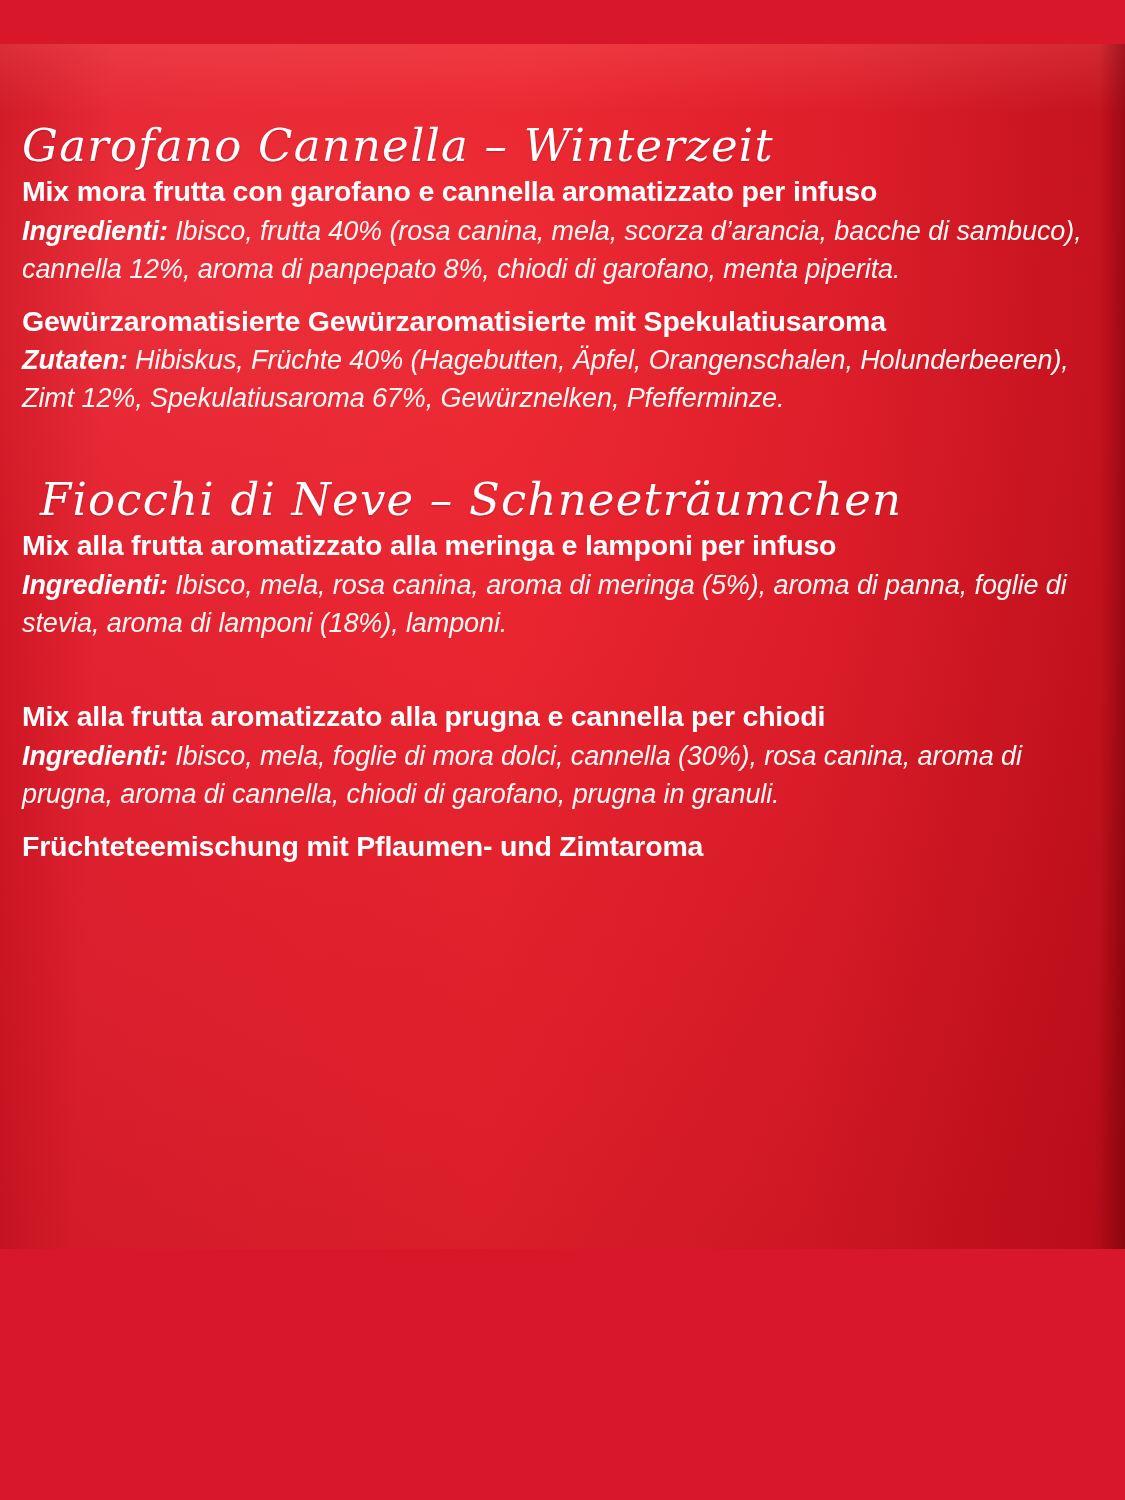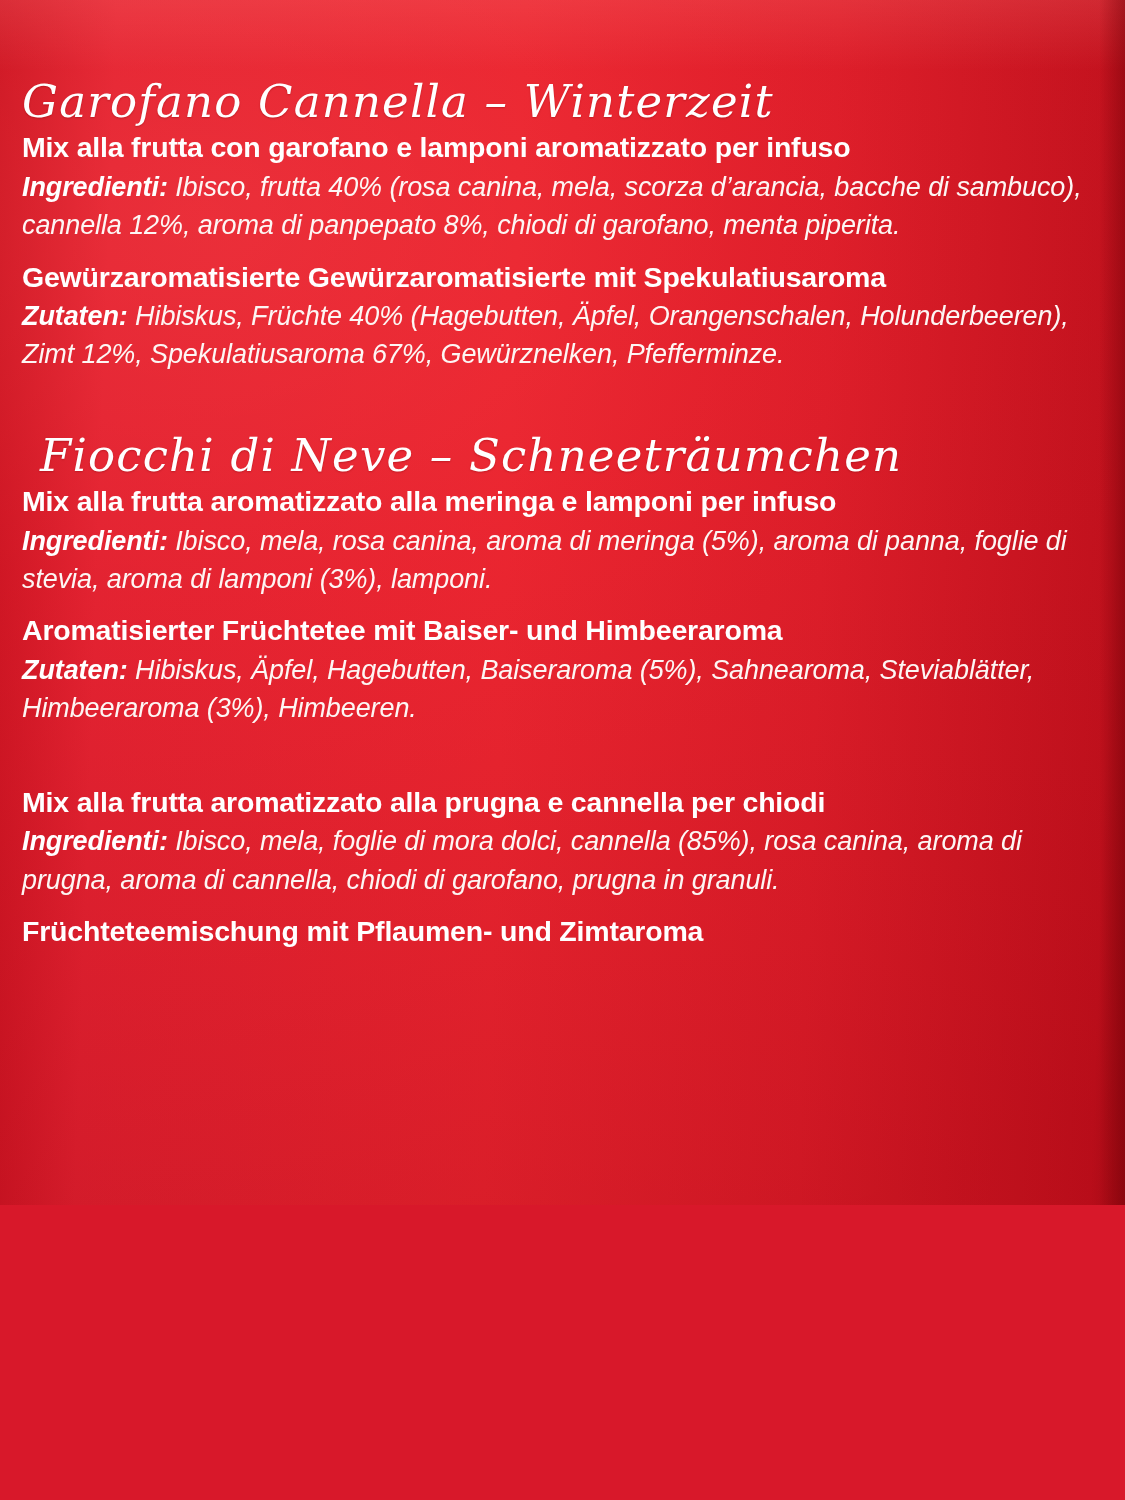--- a/index.html
+++ b/index.html
@@ -16,20 +16,21 @@
 
   
   #panel {
     position: relative;
     width: 1125px;
     height: 1205px;
     box-sizing: border-box;
     background:
       radial-gradient(140% 90% at 18% 18%, rgba(255,80,80,0.30) 0%, rgba(255,60,60,0.10) 35%, rgba(140,0,10,0.18) 100%),
       linear-gradient(92deg, #c6101f 0%, #e02030 10%, #e8232f 45%, #dc1c29 72%, #c2101d 97%, #a60c16 100%);
+    margin-top: 44px;
   }
   
   #panel::after {
     content: "";
     position: absolute;
     top: 0; right: 0;
     width: 26px; height: 100%;
     background: linear-gradient(90deg, rgba(120,0,8,0.0) 0%, rgba(110,0,6,0.45) 100%);
     pointer-events: none;
   }
@@ -100,45 +101,41 @@
 </style>
 </head>
 <body>
 
 <div id="panel">
   <div class="content">
 
     <section class="block">
       <h2 class="flavour-name">Garofano Cannella – Winterzeit</h2>
       <div class="lang-it">
-        <p class="subtitle">Mix alla frutta con garofano e lamponi aromatizzato per infuso</p>
+        <p class="subtitle">Mix mora frutta con garofano e cannella aromatizzato per infuso</p>
         <p class="ingredients"><span class="lbl">Ingredienti:</span><span> Ibisco, frutta 40% (rosa canina, mela, scorza d’arancia, bacche di sambuco), cannella 12%, aroma di panpepato 8%, chiodi di garofano, menta piperita.</span></p>
       </div>
       <div class="lang-de">
         <p class="subtitle">Gewürzaromatisierte Gewürzaromatisierte mit Spekulatiusaroma</p>
         <p class="ingredients"><span class="lbl">Zutaten:</span><span> Hibiskus, Früchte 40% (Hagebutten, Äpfel, Orangenschalen, Holunderbeeren), Zimt 12%, Spekulatiusaroma 67%, Gewürznelken, Pfefferminze.</span></p>
       </div>
     </section>
 
     <section class="block indent">
       <h2 class="flavour-name">Fiocchi di Neve – Schneeträumchen</h2>
       <div class="lang-it">
         <p class="subtitle">Mix alla frutta aromatizzato alla meringa e lamponi per infuso</p>
-        <p class="ingredients"><span class="lbl">Ingredienti:</span><span> Ibisco, mela, rosa canina, aroma di meringa (5%), aroma di panna, foglie di stevia, aroma di lamponi (3%), lamponi.</span></p>
-      </div>
-      <div class="lang-de">
-        <p class="subtitle">Aromatisierter Früchtetee mit Baiser- und Himbeeraroma</p>
-        <p class="ingredients"><span class="lbl">Zutaten:</span><span> Hibiskus, Äpfel, Hagebutten, Baiseraroma (5%), Sahnearoma, Steviablätter, Himbeeraroma (3%), Himbeeren.</span></p>
+        <p class="ingredients"><span class="lbl">Ingredienti:</span><span> Ibisco, mela, rosa canina, aroma di meringa (5%), aroma di panna, foglie di stevia, aroma di lamponi (18%), lamponi.</span></p>
       </div>
     </section>
 
     <section class="block indent">
       <div class="lang-it">
         <p class="subtitle">Mix alla frutta aromatizzato alla prugna e cannella per chiodi</p>
-        <p class="ingredients"><span class="lbl">Ingredienti:</span><span> Ibisco, mela, foglie di mora dolci, cannella (85%), rosa canina, aroma di prugna, aroma di cannella, chiodi di garofano, prugna in granuli.</span></p>
+        <p class="ingredients"><span class="lbl">Ingredienti:</span><span> Ibisco, mela, foglie di mora dolci, cannella (30%), rosa canina, aroma di prugna, aroma di cannella, chiodi di garofano, prugna in granuli.</span></p>
       </div>
       <div class="lang-de">
         <p class="subtitle">Früchteteemischung mit Pflaumen- und Zimtaroma</p>
       </div>
     </section>
 
   </div>
 </div>
 
 </body></html>

